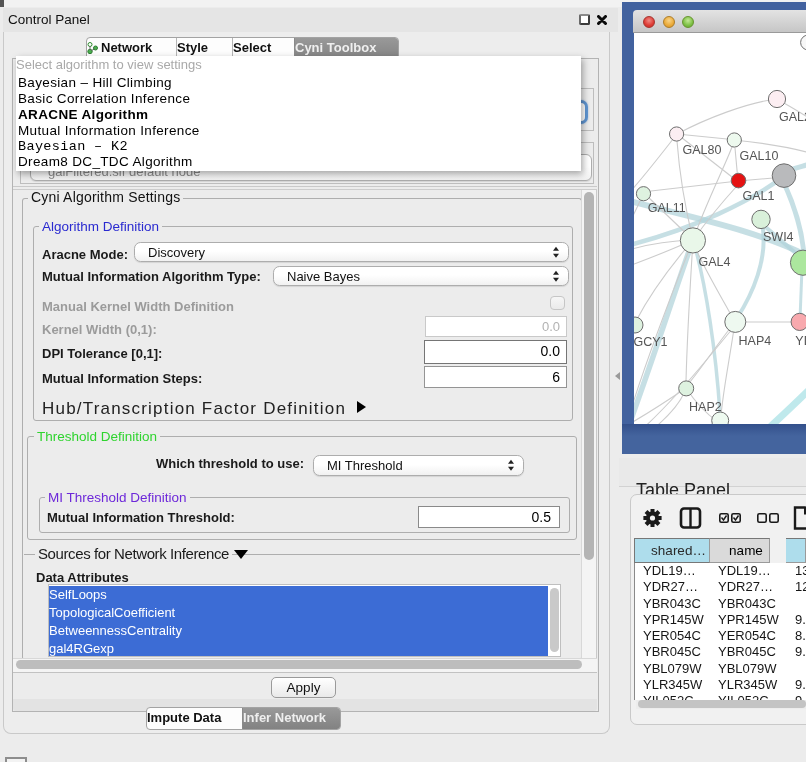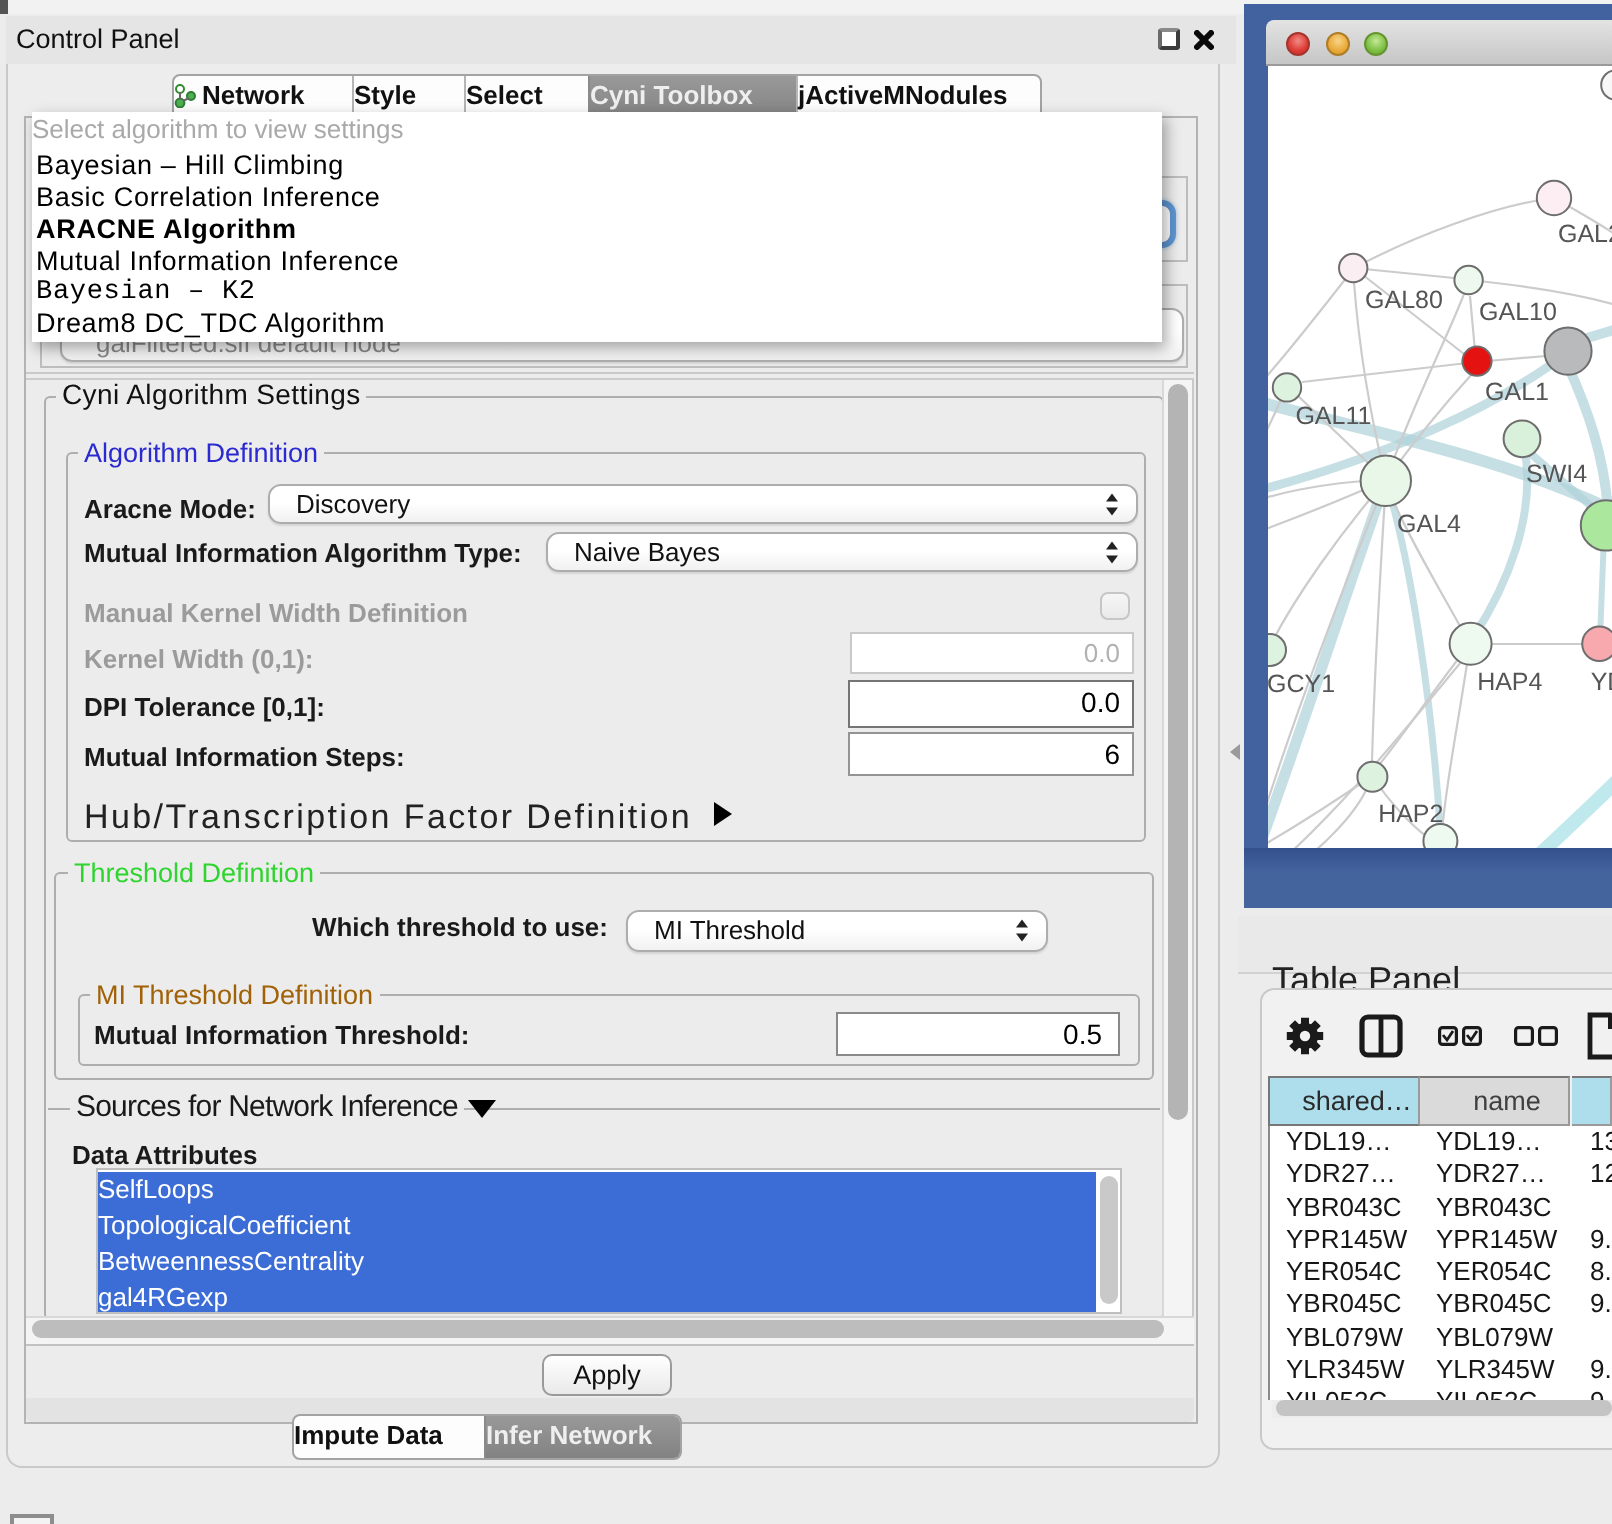--- a/index.html
+++ b/index.html
@@ -39,21 +39,20 @@
  <div class="t" style="width:89px;"><svg width="11" height="12" style="vertical-align:-2px;margin-right:3px" viewBox="0 0 11 12">
         <circle cx="3" cy="2.5" r="2" fill="#fff" stroke="#2e8b2e"></circle>
         <circle cx="3" cy="9.5" r="2.2" fill="#4caf50" stroke="#2e7d32"></circle>
         <circle cx="8.5" cy="6" r="2" fill="#4caf50" stroke="#2e7d32"></circle>
         <line x1="3" y1="4" x2="3" y2="8" stroke="#666"></line>
         <line x1="4.5" y1="8.5" x2="7.5" y2="7" stroke="#666"></line>
       </svg>Network</div>
  <div class="t" style="width:55px;">Style</div>
  <div class="t" style="width:61px;">Select</div>
  <div class="t sel" style="width:103px;">Cyni Toolbox</div>
- <div class="t" style="width:121px;">jActiveMNodules</div>
 </div>
 
 <div class="abs" style="left:12px;top:58px;width:587px;height:654px;border:1px solid #b3b3b3;box-sizing:border-box;background:#ececec;"></div>
 <div class="abs" style="left:13px;top:699px;width:584px;height:12px;background:#e3e3e3;border-radius:0 0 3px 3px;"></div>
 
 <div class="abs" style="left:20px;top:88px;width:574px;height:43px;border:1px solid #bdbdbd;box-sizing:border-box;"></div>
 <div class="abs" style="left:20px;top:142px;width:574px;height:42px;border:1px solid #bdbdbd;box-sizing:border-box;"></div>
 
 <div class="abs" style="left:26px;top:100px;width:562px;height:24px;border-radius:7px;background:#fff;border:3px solid #5f95d2;box-shadow:0 0 2px rgba(95,149,210,.6);box-sizing:border-box;"></div>
 
@@ -103,21 +102,21 @@
 <div class="lbl" style="left:100px;top:456px;width:204px;text-align:right;">Which threshold to use:</div>
 <div class="combo" style="left:313px;top:455px;width:211px;height:20.5px;">
     <span class="ct">MI Threshold</span>
     <span class="arr">
       <b></b>
       <i></i>
     </span>
   </div>
 
 <div class="grp" style="left:39px;top:497px;width:531px;height:36px;"></div>
-<div class="gcap" style="left:45px;top:491px;color:#a16207;">MI Threshold Definition</div>
+<div class="gcap" style="left:45px;top:491px;color:#6d28d9;">MI Threshold Definition</div>
 <div class="lbl" style="left:47px;top:510px;">Mutual Information Threshold:</div>
 <div class="tf" style="left:418px;top:506px;width:142px;height:22px;border:1px solid #8a8a8a;color:#000;line-height:20px;padding-right:8px;font-size:14px;">0.5</div>
 
 <div class="abs" style="left:24px;top:554px;width:556px;height:1px;background:#aeaeae;"></div>
 <div class="gcap" style="left:35px;top:547px;color:#1a1a1a;font-size:15px;letter-spacing:-0.4px;">Sources for Network Inference</div>
 <div class="abs" style="left:234px;top:550px;width:0;height:0;border-left:7.5px solid transparent;border-right:7.5px solid transparent;border-top:9px solid #000;"></div>
 <div class="lbl" style="left:36px;top:570px;font-size:13px;">Data Attributes</div>
 
 <div class="abs" style="left:48px;top:584px;width:513px;height:73px;background:#fff;border:1px solid #bfbfbf;box-sizing:border-box;"></div>
 <div class="abs" style="left:49px;top:586px;width:499px;height:70px;background:#3c6cd5;"></div>
@@ -247,21 +246,21 @@
 <rect x="128.8" y="8.8" width="8.4" height="8.4" rx="1.5"></rect>
 </g>
 <g fill="none" stroke="#1a1a1a" stroke-width="2.4">
 <path d="M154 2.5 h10 l6 6 v15 h-16 z"></path>
 <path d="M164 2.5 v6 h6" stroke-width="2"></path>
 </g>
 </svg>
 
 <div class="abs" style="left:634px;top:563px;width:172px;height:137px;background:#fff;border-left:1px solid #8a8a8a;box-sizing:border-box;"></div>
 <div class="abs" style="left:634px;top:538px;width:76px;height:25px;background:#aeddec;border:1px solid #777;border-right-color:#9a9a9a;box-sizing:border-box;text-align:center;font-size:13.5px;color:#2a2a2a;line-height:23px;padding-left:13px;">shared…</div>
-<div class="abs" style="left:710px;top:538px;width:75px;height:25px;background:#dadada;border:1px solid #9a9a9a;border-left:none;border-top-color:#777;box-sizing:border-box;text-align:center;font-size:13.5px;color:#404040;line-height:23px;padding-left:13px;">name</div>
+<div class="abs" style="left:710px;top:538px;width:60px;height:25px;background:#dadada;border:1px solid #9a9a9a;border-left:none;border-top-color:#777;box-sizing:border-box;text-align:center;font-size:13.5px;color:#000000;line-height:23px;padding-left:13px;">name</div>
 <div class="abs" style="left:785.5px;top:538px;width:20.5px;height:25px;background:#aeddec;border:1px solid #9a9a9a;border-left:none;border-top-color:#777;box-sizing:border-box;"></div>
 <div class="abs" style="left:643px;top:563px;font-size:13px;color:#161616;line-height:16.27px;white-space:nowrap;">YDL19…<br>YDR27…<br>YBR043C<br>YPR145W<br>YER054C<br>YBR045C<br>YBL079W<br>YLR345W<br>YIL052C</div>
 <div class="abs" style="left:718px;top:563px;font-size:13px;color:#161616;line-height:16.27px;white-space:nowrap;">YDL19…<br>YDR27…<br>YBR043C<br>YPR145W<br>YER054C<br>YBR045C<br>YBL079W<br>YLR345W<br>YIL052C</div>
 <div class="abs" style="left:795px;top:563px;font-size:13px;color:#161616;line-height:16.27px;white-space:nowrap;">13<br>12<br>&nbsp;<br>9.<br>8.<br>9.<br>&nbsp;<br>9.<br>9.</div>
 <div class="abs" style="left:636px;top:700px;width:170px;height:9px;background:#ededed;"></div>
 <div class="abs" style="left:638px;top:700px;width:168px;height:8px;background:#c4c4c4;border-radius:4px;"></div>
 
 <div class="abs" style="left:615px;top:372px;width:0;height:0;border-top:4px solid transparent;border-bottom:4px solid transparent;border-right:5px solid #9a9a9a;"></div>
 
 <div class="abs" style="left:16px;top:56px;width:565px;height:115px;background:#fff;box-shadow:2px 3px 7px rgba(0,0,0,.35);z-index:50;"></div>

